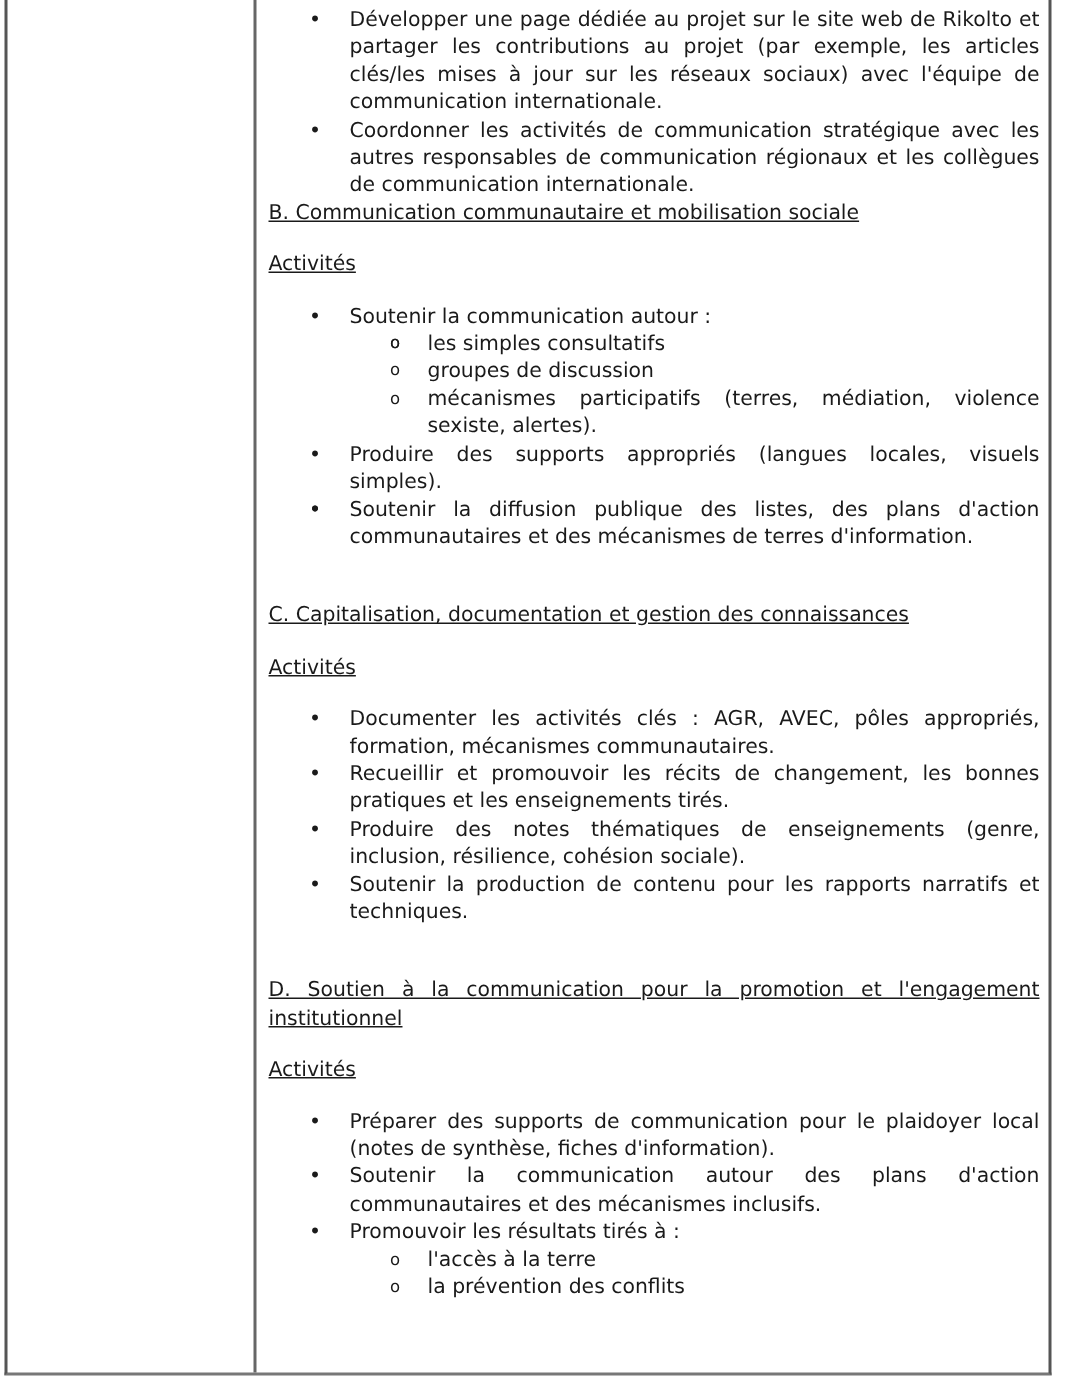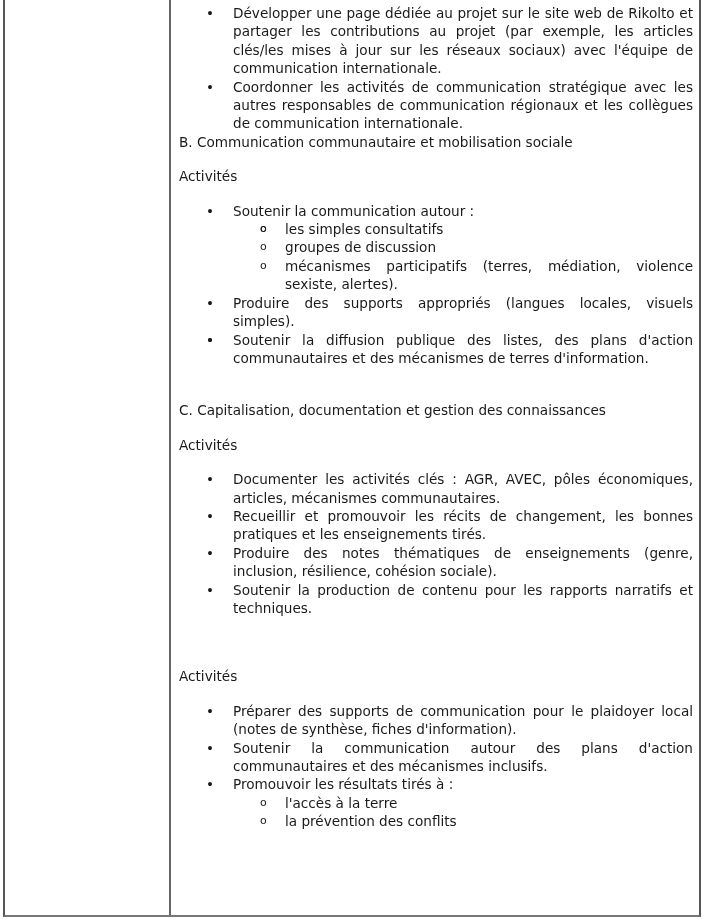--- a/index.html
+++ b/index.html
@@ -5,21 +5,21 @@
   html, body { margin: 0; padding: 0; background: #ffffff; }
   body { width: 711px; height: 921px; position: relative; overflow: hidden;
          font-family: "DejaVu Sans", "Liberation Sans", sans-serif; color: #1a1a1a; }
   .table { position: absolute; left: 3px; top: 0; width: 698px; height: 917px;
            border-left: 2px solid #555; border-right: 2px solid #555; border-bottom: 2px solid #777;
            box-sizing: border-box; }
   .col-left { position: absolute; left: 0; top: 0; width: 166px; height: 100%;
               border-right: 2px solid #666; box-sizing: border-box; }
   .col-right { position: absolute; left: 168px; top: 0; right: 0; height: 100%;
                padding: 4px 6px 0 6px; box-sizing: border-box; font-size: 13.6px; line-height: 18.4px; }
-  .para { margin: 0; }
+  .para { margin: 0; text-decoration: underline; }
   .gap-sm { height: 16px; }
   .gap-lg { height: 34px; }
   ul.lvl1 { list-style: none; margin: 0; padding: 0; }
   ul.lvl1 > li { position: relative; padding-left: 54px; text-align: justify; }
   ul.lvl1 > li > .bullet { position: absolute; left: 27px; top: 0; }
   ul.lvl2 { list-style: none; margin: 0; padding: 0; }
   ul.lvl2 > li { position: relative; padding-left: 52px; margin-left: 0; text-align: justify; }
   ul.lvl2 > li > .bullet { position: absolute; left: 27px; top: 0; font-size: 11px; }
   .just { text-align: justify; text-align-last: left; }
 </style>
@@ -53,28 +53,29 @@
       <li><span class="bullet">•</span><span>Soutenir la diffusion publique des listes, des plans d'action communautaires et des mécanismes de terres d'information.</span></li>
     </ul>
 
     <div class="gap-lg"></div>
 
     <p class="para">C. Capitalisation, documentation et gestion des connaissances</p>
     <div class="gap-sm"></div>
     <p class="para">Activités</p>
     <div class="gap-sm"></div>
     <ul class="lvl1">
-      <li><span class="bullet">•</span><span>Documenter les activités clés : AGR, AVEC, pôles économiques, articles, mécanismes communautaires.</span></li>
+      <li><span class="bullet">•</span><span>Documenter les activités clés : AGR, AVEC, pôles appropriés, formation, mécanismes communautaires.</span></li>
       <li><span class="bullet">•</span><span>Recueillir et promouvoir les récits de changement, les bonnes pratiques et les enseignements tirés.</span></li>
       <li><span class="bullet">•</span><span>Produire des notes thématiques de enseignements (genre, inclusion, résilience, cohésion sociale).</span></li>
       <li><span class="bullet">•</span><span>Soutenir la production de contenu pour les rapports narratifs et techniques.</span></li>
     </ul>
 
     <div class="gap-lg"></div>
 
+    <p class="para just">D. Soutien à la communication pour la promotion et l'engagement institutionnel</p>
     <div class="gap-sm"></div>
     <p class="para">Activités</p>
     <div class="gap-sm"></div>
     <ul class="lvl1">
       <li><span class="bullet">•</span><span>Préparer des supports de communication pour le plaidoyer local (notes de synthèse, fiches d'information).</span></li>
       <li><span class="bullet">•</span><span>Soutenir la communication autour des plans d'action communautaires et des mécanismes inclusifs.</span></li>
       <li><span class="bullet">•</span><span>Promouvoir les résultats tirés à :</span>
         <ul class="lvl2">
           <li><span class="bullet">o</span><span>l'accès à la terre</span></li>
           <li><span class="bullet">o</span><span>la prévention des conflits</span></li>

